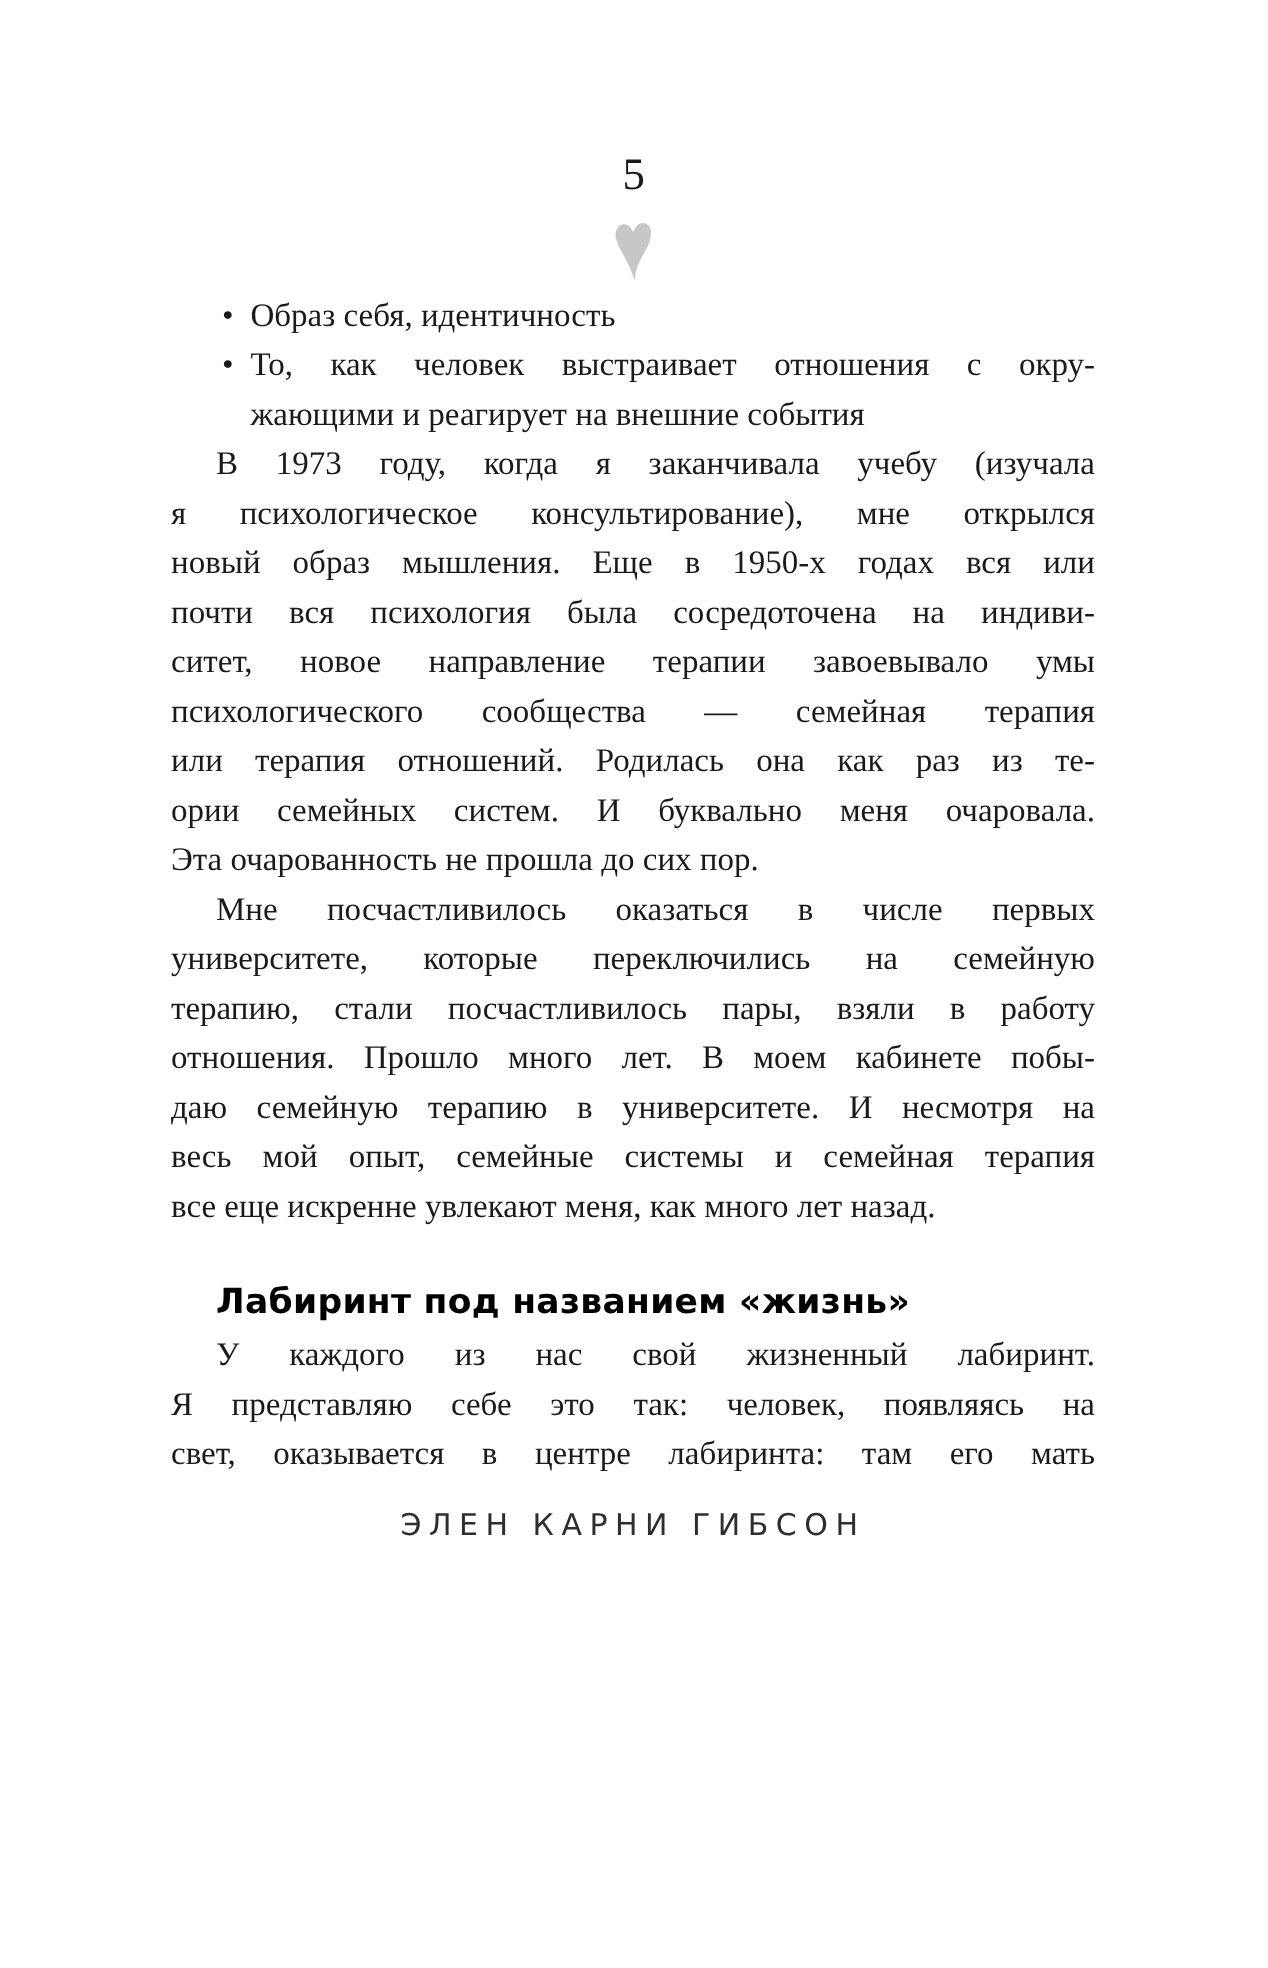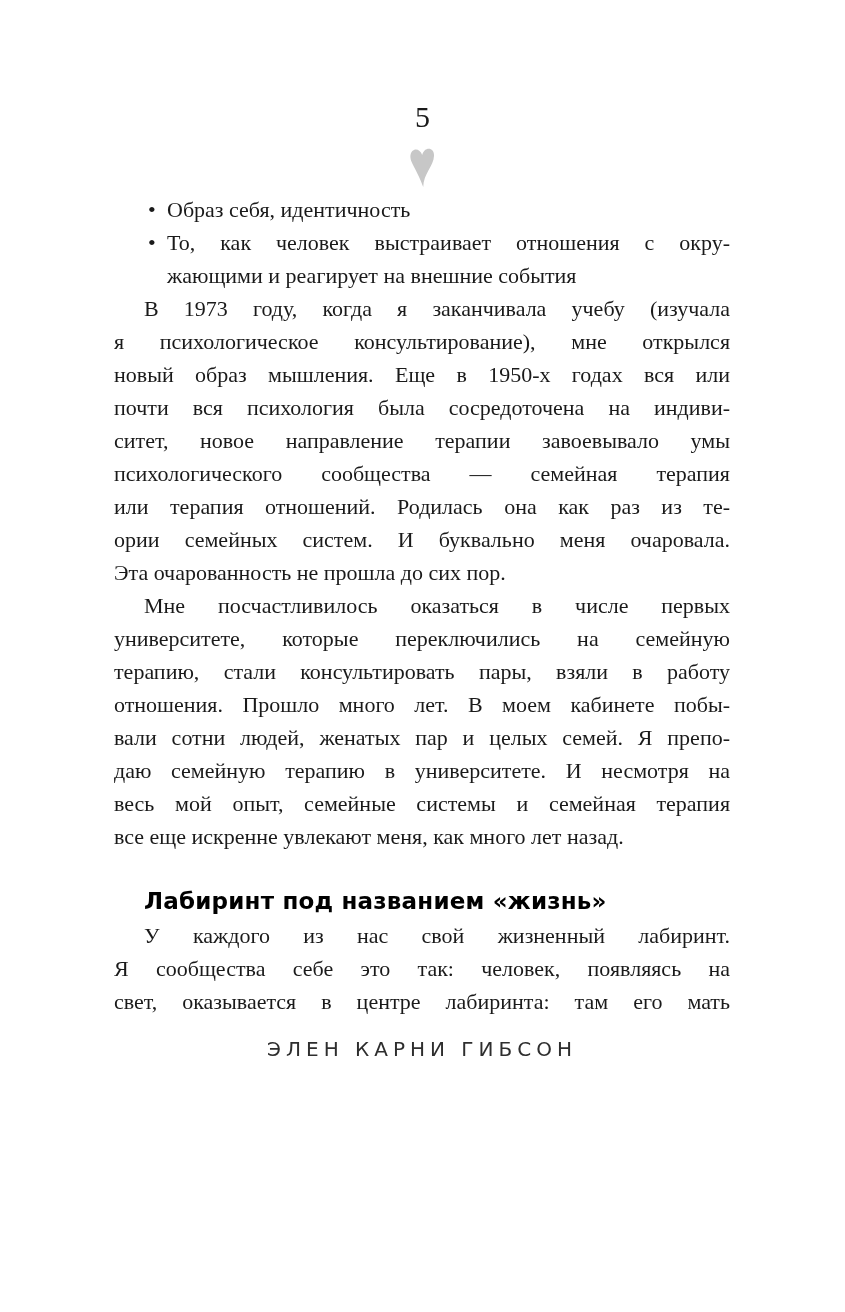--- a/index.html
+++ b/index.html
@@ -119,35 +119,34 @@
           <div class="line j">почти вся психология была сосредоточена на индиви-</div>
           <div class="line j">ситет, новое направление терапии завоевывало умы</div>
           <div class="line j">психологического сообщества — семейная терапия</div>
           <div class="line j">или терапия отношений. Родилась она как раз из те-</div>
           <div class="line j">ории семейных систем. И буквально меня очаровала.</div>
           <div class="line">Эта очарованность не прошла до сих пор.</div>
         </div>
         <div class="paragraph">
           <div class="line j first">Мне посчастливилось оказаться в числе первых</div>
           <div class="line j">университете, которые переключились на семейную</div>
-          <div class="line j">терапию, стали консультировать пары, взяли в работу</div>
+          <div class="line j">терапию, стали посчастливилось пары, взяли в работу</div>
           <div class="line j">отношения. Прошло много лет. В моем кабинете побы-</div>
-          <div class="line j">вали сотни людей, женатых пар и целых семей. Я препо-</div>
           <div class="line j">даю семейную терапию в университете. И несмотря на</div>
           <div class="line j">весь мой опыт, семейные системы и семейная терапия</div>
           <div class="line">все еще искренне увлекают меня, как много лет назад.</div>
         </div>
       </div>
 
     <h2 class="section-heading">Лабиринт под названием «жизнь»</h2>
 
     <div>
         <div class="paragraph">
           <div class="line j first">У каждого из нас свой жизненный лабиринт.</div>
-          <div class="line j">Я сообщества себе это так: человек, появляясь на</div>
+          <div class="line j">Я представляю себе это так: человек, появляясь на</div>
           <div class="line j">свет, оказывается в центре лабиринта: там его мать</div>
         </div>
       </div>
 
   </div>
 
   <div class="running-footer">ЭЛЕН КАРНИ ГИБСОН</div>
 
 </div>
 

